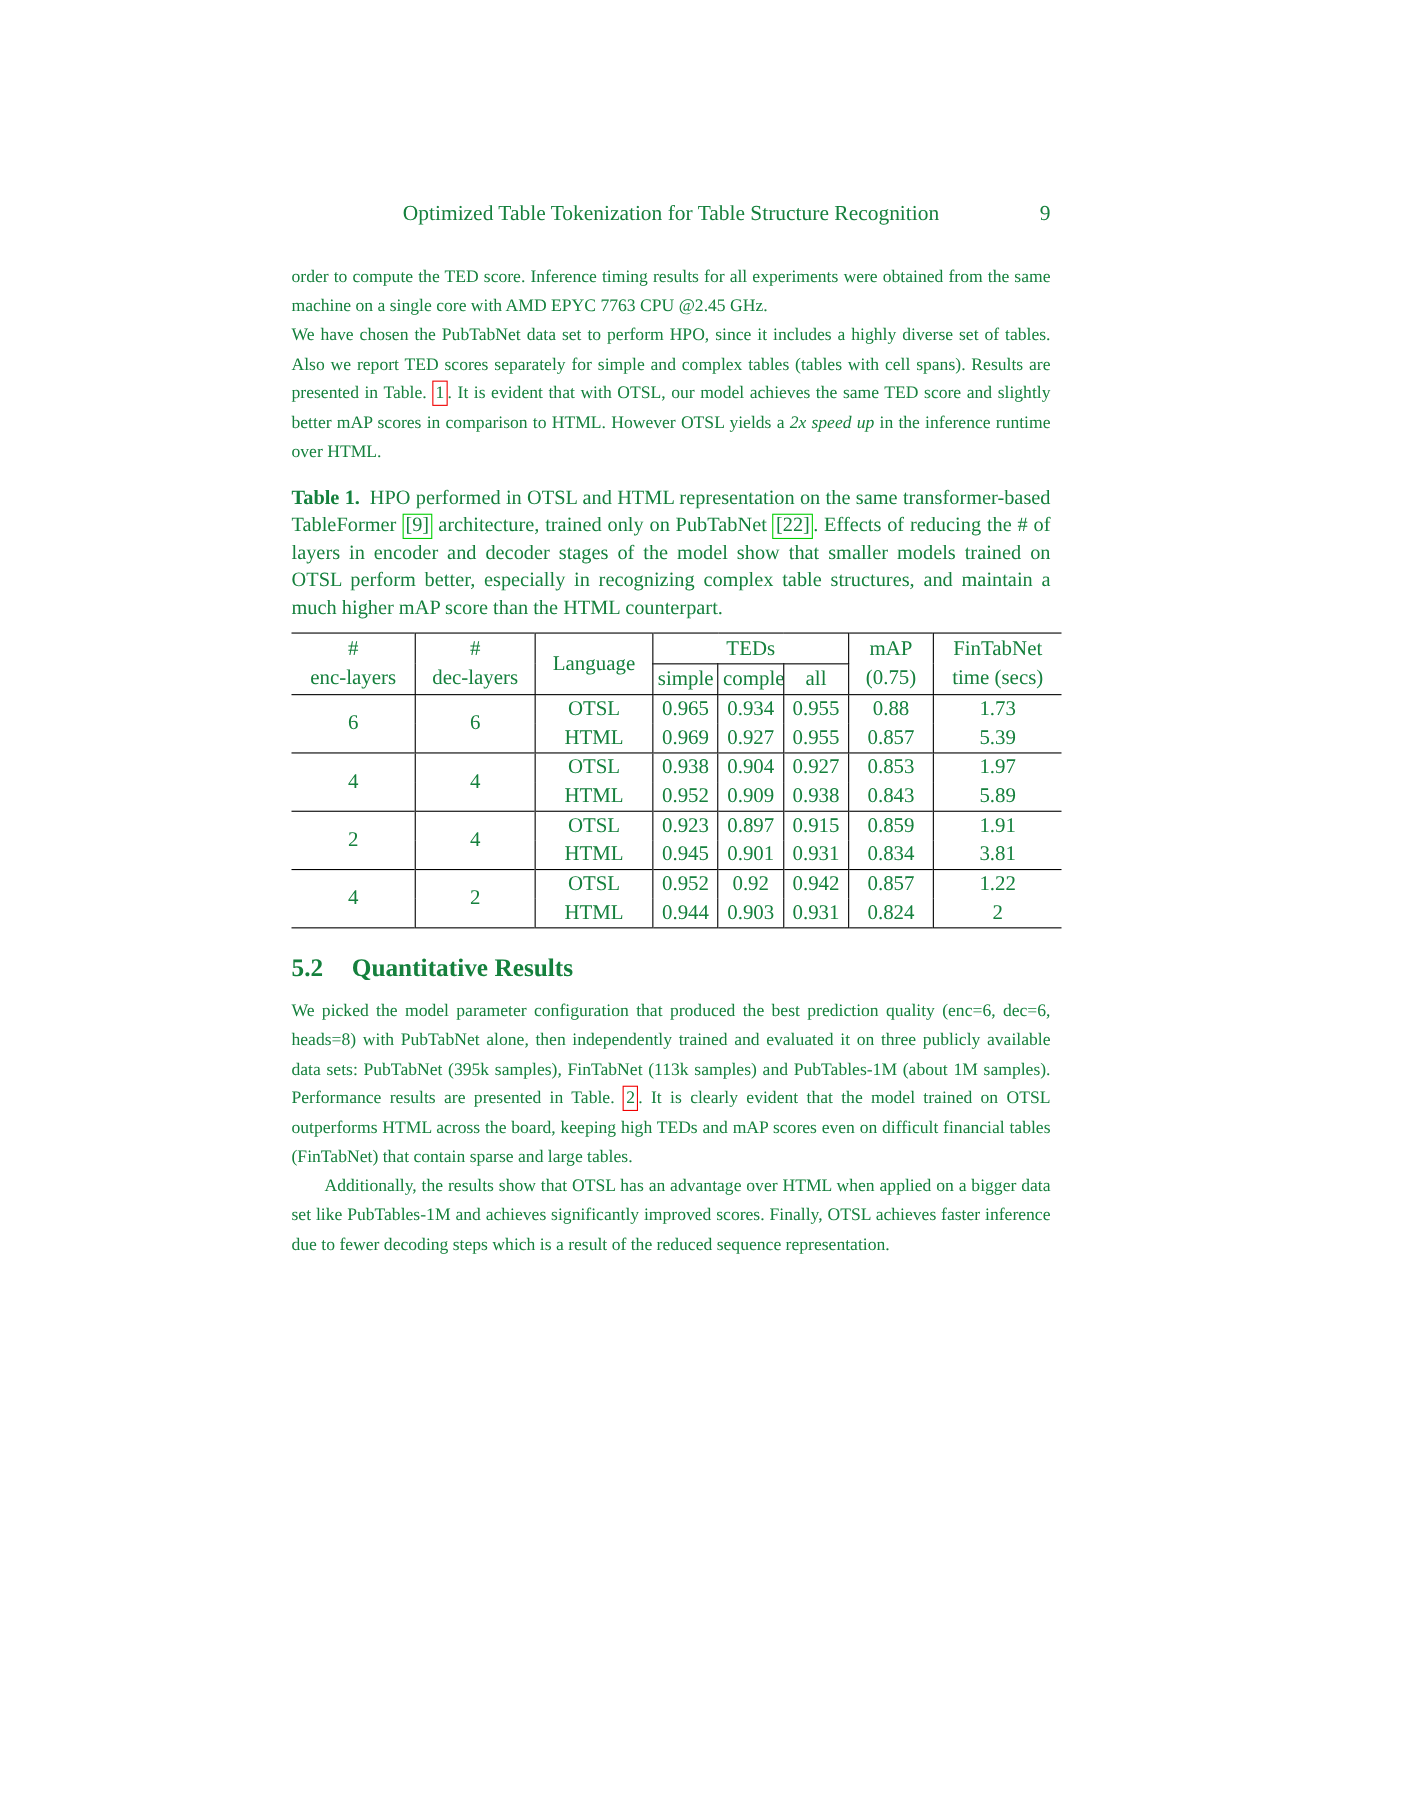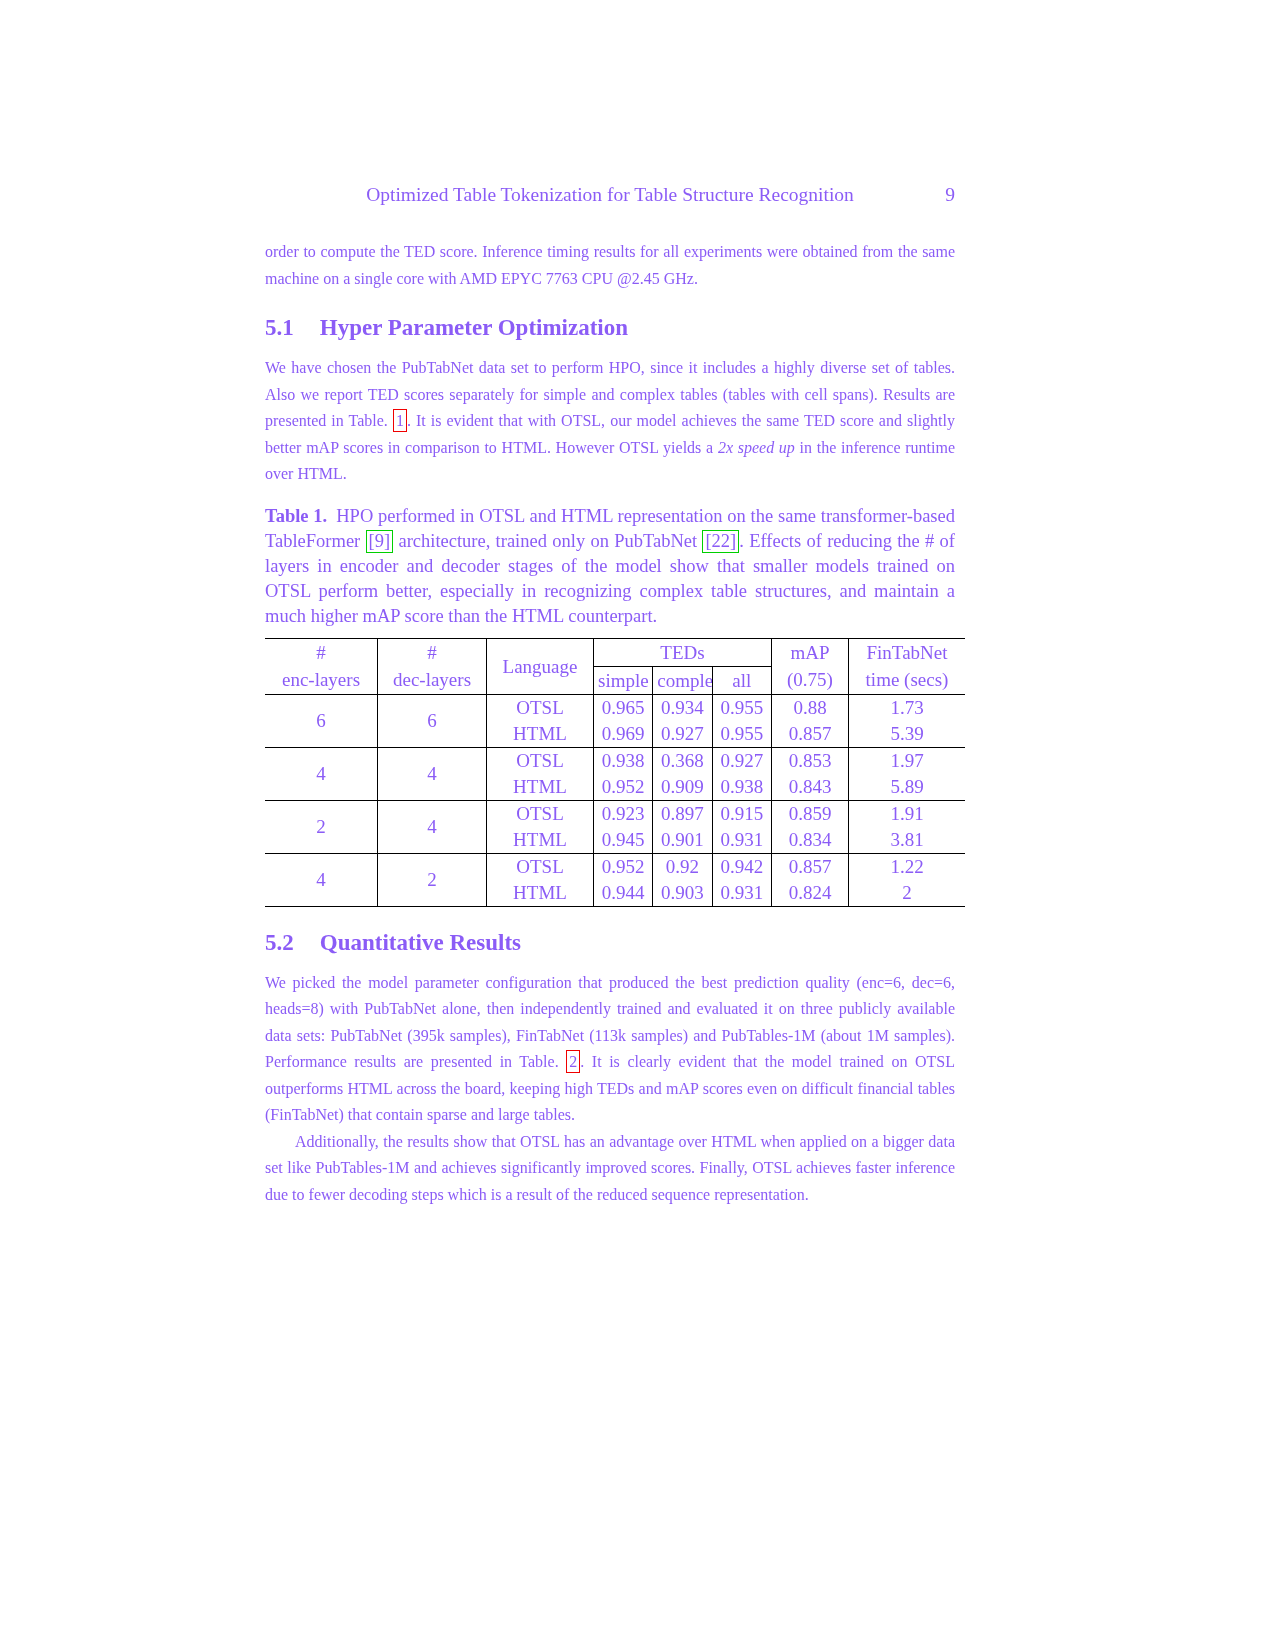--- a/index.html
+++ b/index.html
@@ -1,21 +1,21 @@
 <!DOCTYPE html>
 <html><head>
 <meta charset="utf-8">
 <style>
   html, body { margin: 0; padding: 0; background: #ffffff; }
   .page {
     position: relative;
     width: 1275px;
     height: 1292px;
     background: #ffffff;
-    color: #8b5cf6;
+    color: #15803d;
     font-family: "Liberation Serif", "DejaVu Serif", serif;
     box-sizing: border-box;
     overflow: hidden;
   }
   .content {
     position: absolute;
     left: 265px;
     top: 183px;
     width: 690px;
   }
@@ -94,23 +94,20 @@
 <div class="page">
   <div class="content">
 
     <div class="running-head">
       <span>Optimized Table Tokenization for Table Structure Recognition</span>
       <span class="pageno">9</span>
     </div>
 
     <p class="body">order to compute the TED score. Inference timing results for all experiments were obtained from the same machine on a single core with AMD EPYC 7763 CPU @2.45 GHz.</p>
 
-    <h2 class="heading">
-      <span class="secnum">5.1</span><span>Hyper Parameter Optimization</span>
-    </h2>
 
     <p class="body">
       <span>We have chosen the PubTabNet data set to perform HPO, since it includes a highly diverse set of tables. Also we report TED scores separately for simple and complex tables (tables with cell spans). Results are presented in Table. </span><span class="refbox red">1</span><span>. It is evident that with OTSL, our model achieves the same TED score and slightly better mAP scores in comparison to HTML. However OTSL yields a </span><em>2x speed up</em><span> in the inference runtime over HTML.</span>
     </p>
 
     <p class="caption">
       <strong>Table 1.</strong><span>HPO performed in OTSL and HTML representation on the same transformer-based TableFormer </span><span class="refbox green">[9]</span><span> architecture, trained only on PubTabNet </span><span class="refbox green">[22]</span><span>. Effects of reducing the # of layers in encoder and decoder stages of the model show that smaller models trained on OTSL perform better, especially in recognizing complex table structures, and maintain a much higher mAP score than the HTML counterpart.</span>
     </p>
 
     <table class="results">
@@ -158,21 +155,21 @@
             <td>0.927</td>
             <td>0.955</td>
             <td>0.857</td>
             <td>5.39</td>
           </tr>
           <tr>
             <td rowspan="2" class="gs">4</td>
             <td rowspan="2" class="gs">4</td>
             <td class="gs">OTSL</td>
             <td class="gs">0.938</td>
-            <td class="gs">0.368</td>
+            <td class="gs">0.904</td>
             <td class="gs">0.927</td>
             <td class="b gs">0.853</td>
             <td class="b gs">1.97</td>
           </tr>
           <tr>
             <td>HTML</td>
             <td>0.952</td>
             <td>0.909</td>
             <td class="b">0.938</td>
             <td>0.843</td>

